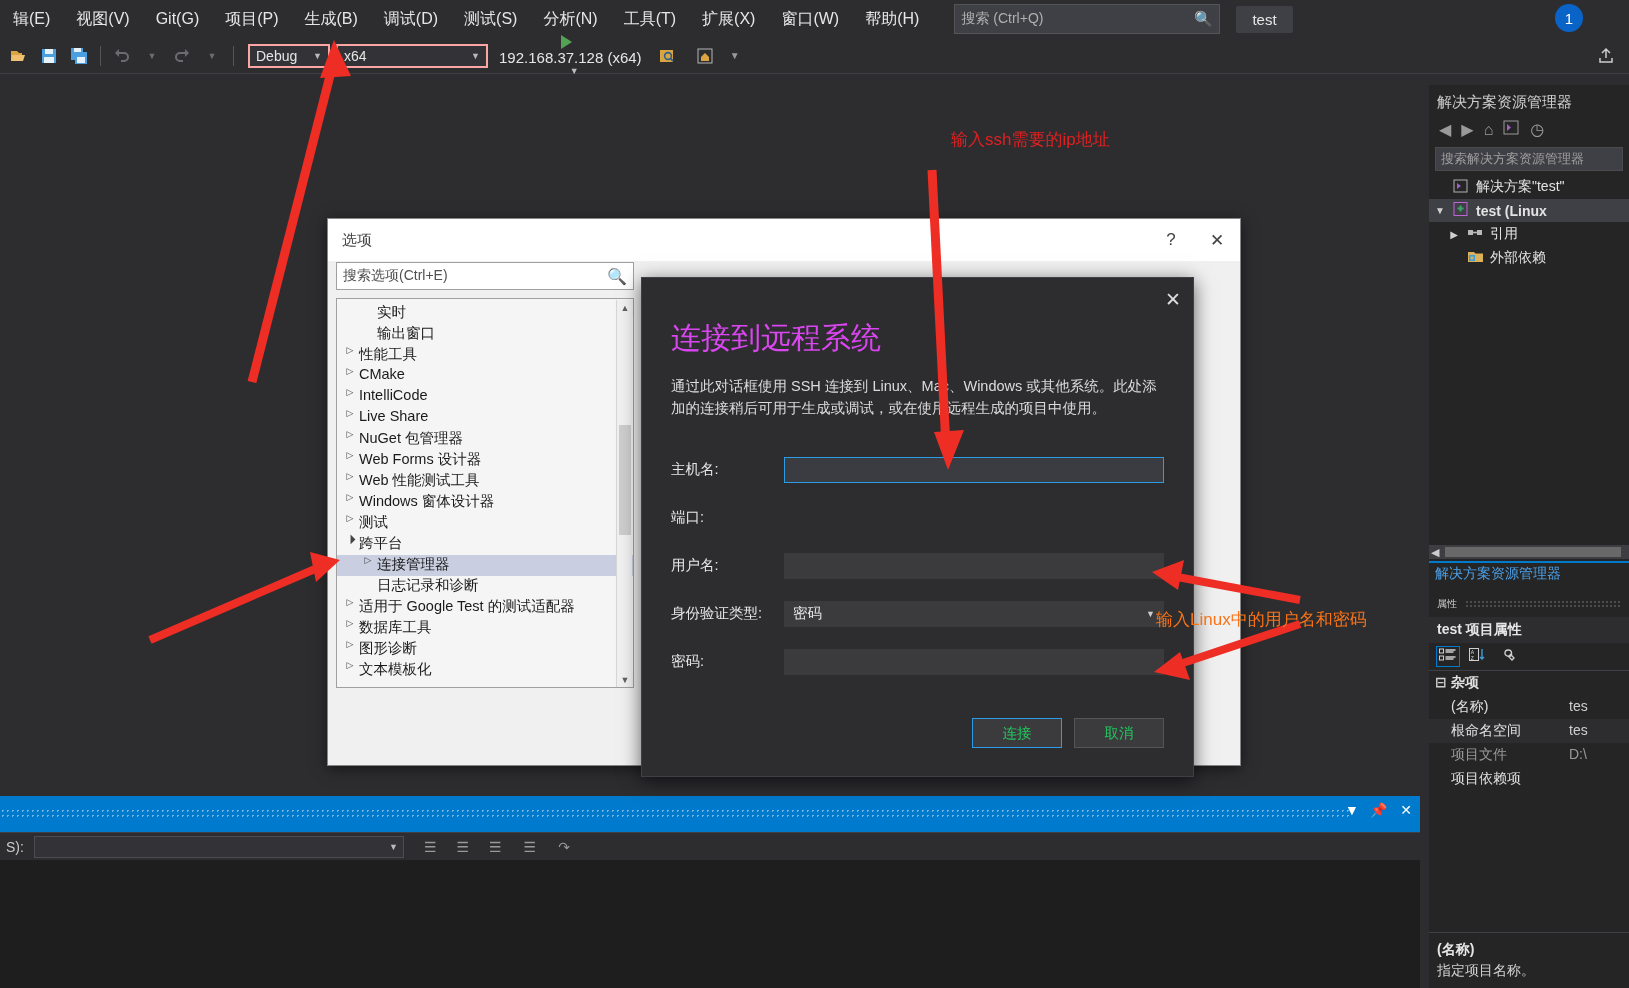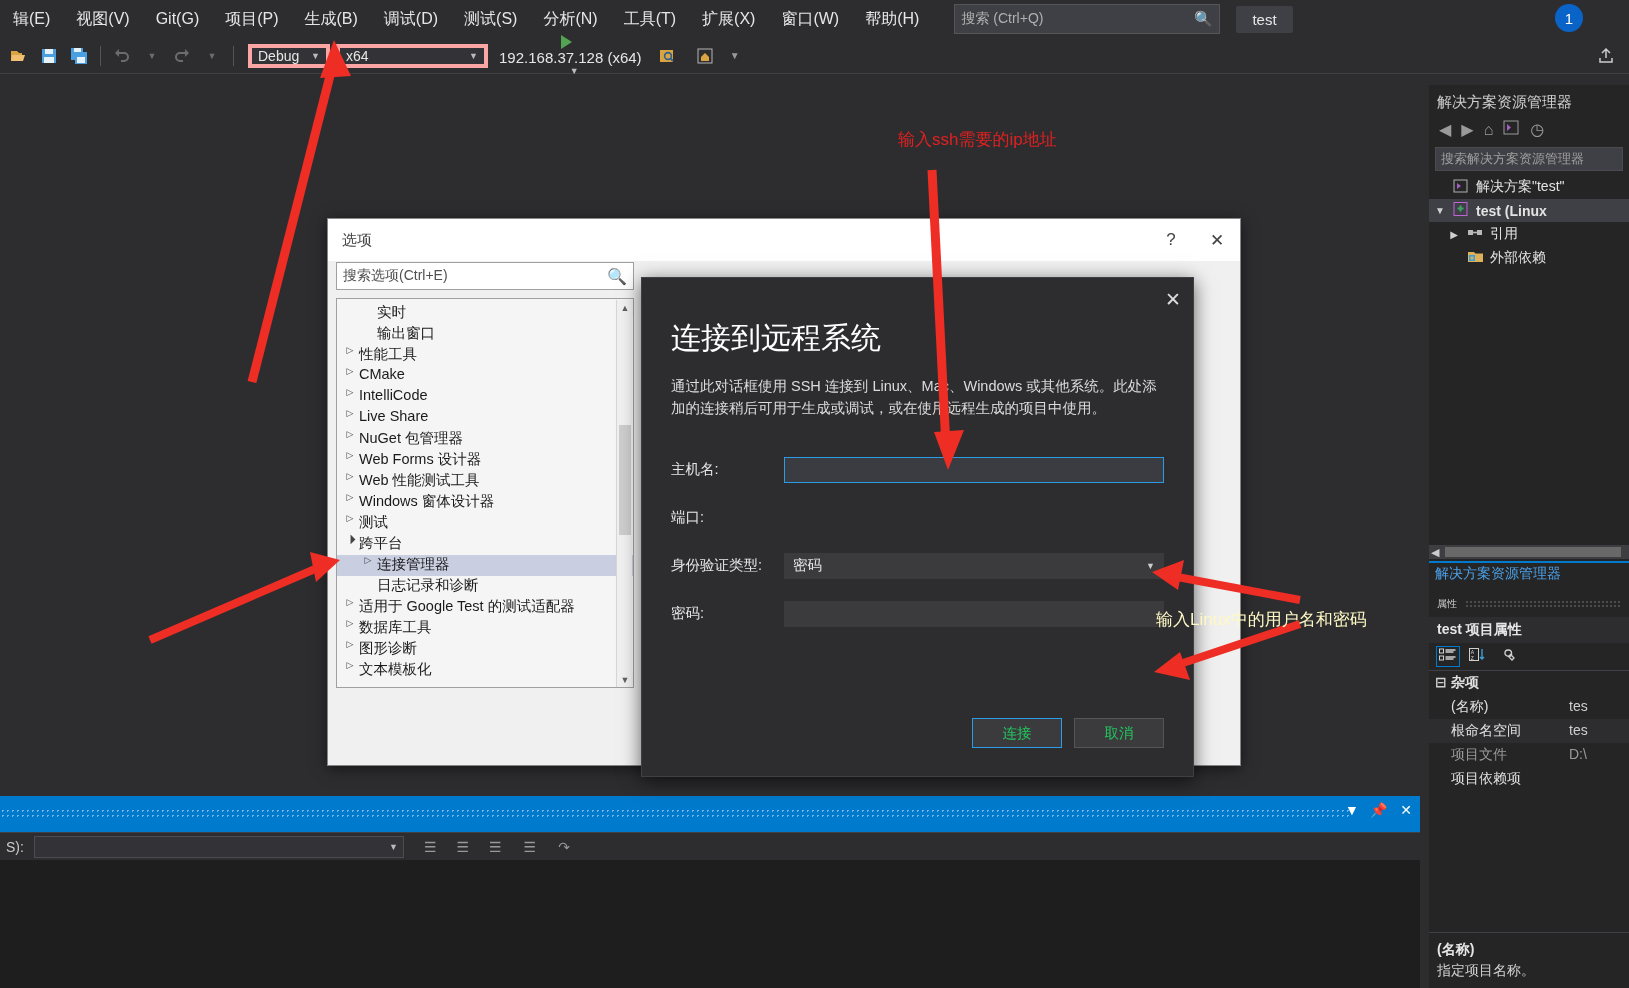--- a/index.html
+++ b/index.html
@@ -37,21 +37,21 @@
 
   
   .toolbar {
     position: absolute; left: 0; top: 38px; width: 1629px; height: 36px;
     background: #2d2d30; display: flex; align-items: center; padding-left: 4px;
     border-bottom: 1px solid #3f3f46;
   }
   .tb-icon { width: 26px; height: 26px; display:flex; align-items:center; justify-content:center; margin: 0 2px; }
   .tb-sep { width: 1px; height: 20px; background: #555; margin: 0 6px; }
   .combo {
-    height: 24px; background: #333337; border: 4px solid #fca5a5; color: #e6e6e6;
+    height: 24px; background: #333337; border: 2px solid #fca5a5; color: #e6e6e6;
     font-size: 14px; display: flex; align-items: center; padding: 0 6px; margin: 0 3px;
   }
   .combo .caret { margin-left: auto; padding-left: 10px; color: #bbb; font-size: 9px; }
   .run-btn { display:flex; align-items:center; color:#e6e6e6; font-size:15px; margin-left: 8px; flex-direction: column; }
   .run-tri {
     width: 0; height: 0; border-left: 11px solid #54a354;
     border-top: 7px solid transparent; border-bottom: 7px solid transparent; margin-right: 8px;
   }
 
   
@@ -150,21 +150,21 @@
   .opt-vscroll .up, .opt-vscroll .dn { position:absolute; left:0; width:16px; height:16px; color:#606060; font-size:9px; display:flex; align-items:center; justify-content:center; background:#f0f0f0;}
   .opt-vscroll .up { top:0; } .opt-vscroll .dn { bottom:0; }
   .opt-vscroll .thumb { position:absolute; left:2px; top:125px; width:12px; height:110px; background:#cdcdcd; }
 
   
   .remote {
     position:absolute; left:641px; top:277px; width:553px; height:500px;
     background:#2d2d30; border:1px solid #3f3f46; box-shadow: 0 4px 18px rgba(0,0,0,.6);
   }
   .remote .xbtn { position:absolute; right:12px; top:10px; color:#dcdcdc; font-size:19px; cursor:pointer; }
-  .remote h1 { margin: 40px 0 0 29px; color:#ffffff; font-size:30px; font-weight:normal; }
+  .remote h1 { margin: 40px 0 0 29px; color:#d946ef; font-size:30px; font-weight:normal; }
   .remote .desc { margin: 16px 29px 0 29px; color:#dcdcdc; font-size:14.5px; line-height:1.55; }
   .frow { display:flex; align-items:center; margin: 0 29px; height:48px; }
   .frow .lab { width:113px; color:#e6e6e6; font-size:14.5px; }
   .frow .fld {
     flex:1; height:26px; background:#3b3b3e; border:1px solid #3b3b3e; color:#e6e6e6;
     font-size:14.5px; display:flex; align-items:center; padding:0 8px;
   }
   .frow .fld.focus { border:1px solid #2b9ce6; background:#3b3b42; }
   .frow .fld.combo2 .caret { margin-left:auto; color:#ccc; font-size:9px; }
   .remote .btns { position:absolute; right:29px; bottom:28px; display:flex; gap:12px; }
@@ -561,20 +561,24 @@
 
     <div style="margin-top:26px">
       <div class="frow">
         <span class="lab">主机名:</span>
         <span class="fld focus"></span>
       </div>
       <div class="frow">
         <span class="lab">端口:</span>
       </div>
       <div class="frow">
+        <span class="lab">用户名:</span>
+        <span class="fld"></span>
+      </div>
+      <div class="frow">
         <span class="lab">身份验证类型:</span>
         <span class="fld combo2">
           <span>密码</span>
           <span class="caret">▼</span>
         </span>
       </div>
       <div class="frow">
         <span class="lab">密码:</span>
         <span class="fld"></span>
       </div>
@@ -607,16 +611,16 @@
       <path d="M1300 600 L1172 576" stroke="#ee2d24" stroke-width="8" fill="none"></path>
       <path d="M1152 572 L1184 560 L1178 590 Z" fill="#ee2d24"></path>
     </g>
 
     <g>
       <path d="M1300 624 L1174 666" stroke="#ee2d24" stroke-width="8" fill="none"></path>
       <path d="M1154 672 L1180 652 L1190 680 Z" fill="#ee2d24"></path>
     </g>
   </svg>
 
-  <div class="anno" id="anno-0" style="left: 898px; top: 128px; color: rgb(224, 32, 32);">输入ssh需要的ip地址</div>
-  <div class="anno" id="anno-1" style="left: 1156px; top: 608px; color: #fef9c3;">输入Linux中的用户名和密码</div>
+  <div class="anno" id="anno-0" style="left: 951px; top: 128px; color: rgb(224, 32, 32);">输入ssh需要的ip地址</div>
+  <div class="anno" id="anno-1" style="left: 1156px; top: 608px; color: #f97316;">输入Linux中的用户名和密码</div>
 
 </div>
 
 </body></html>

